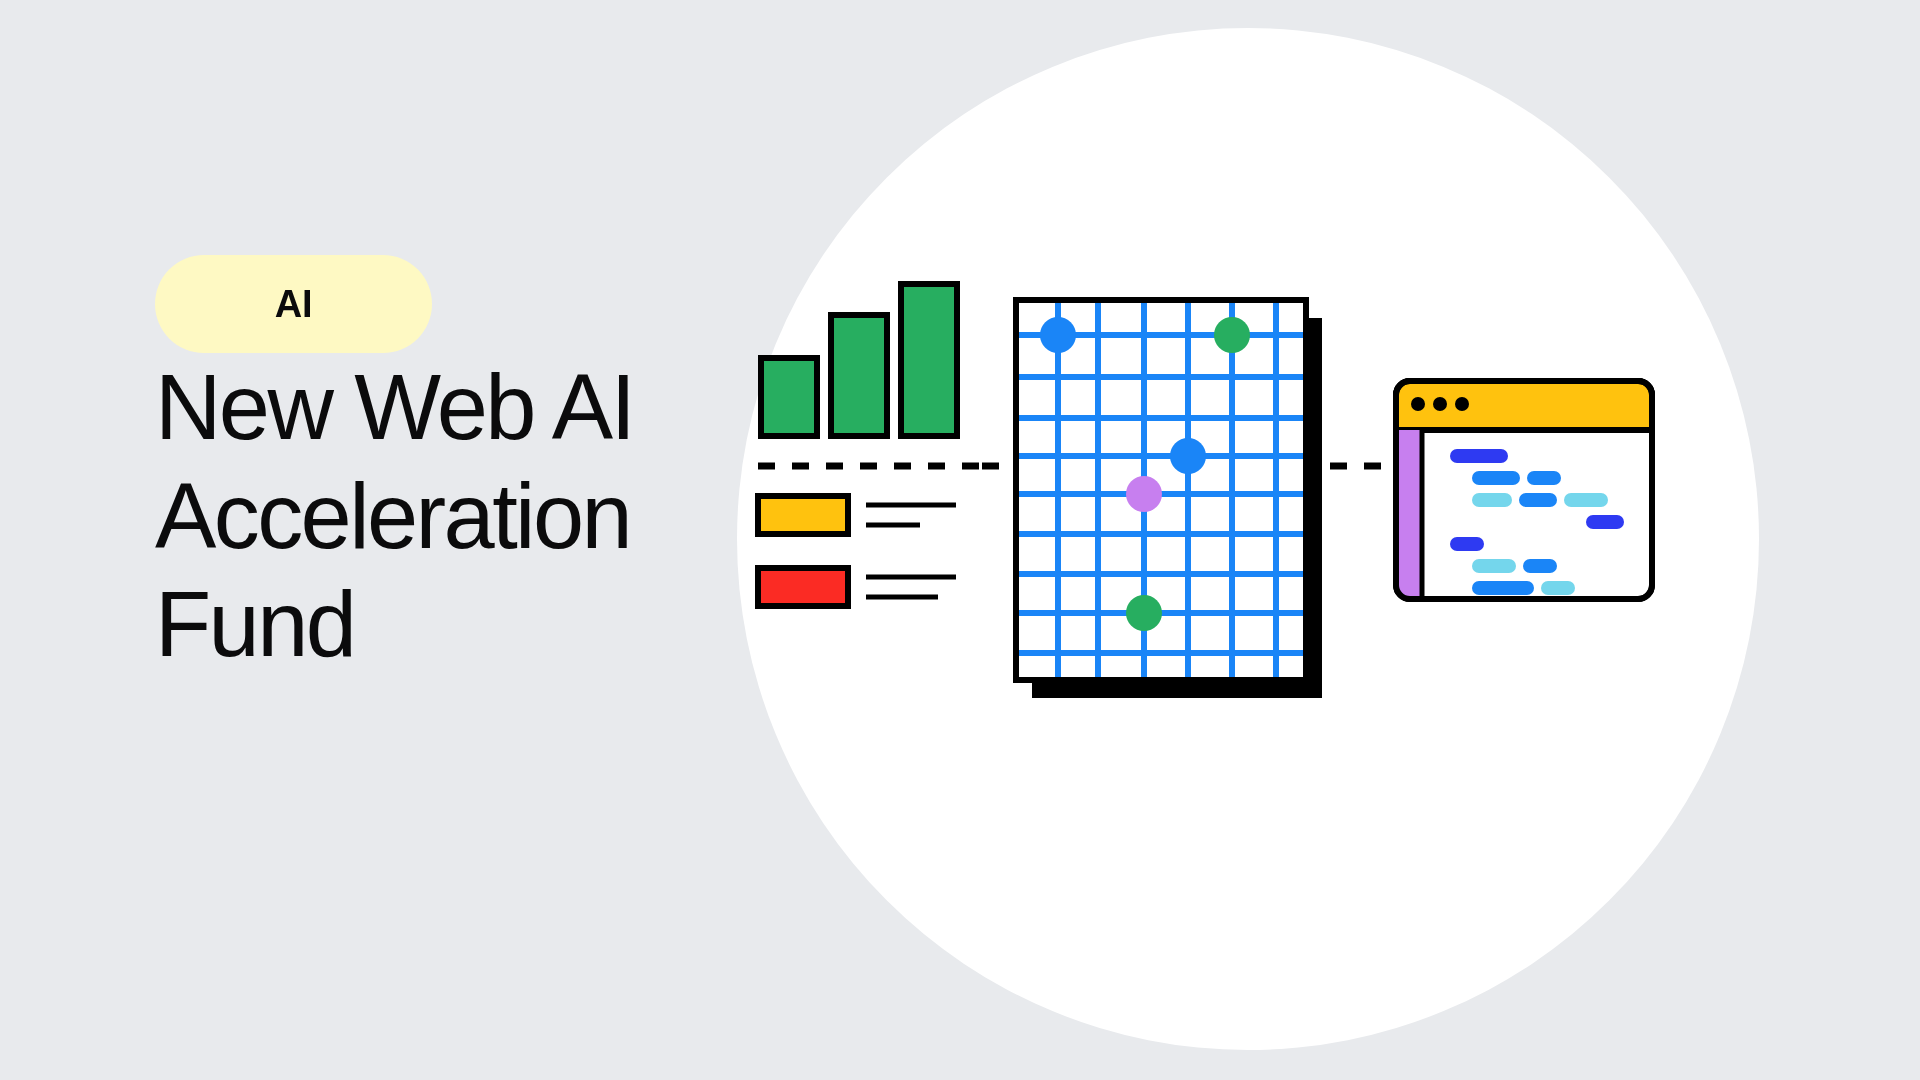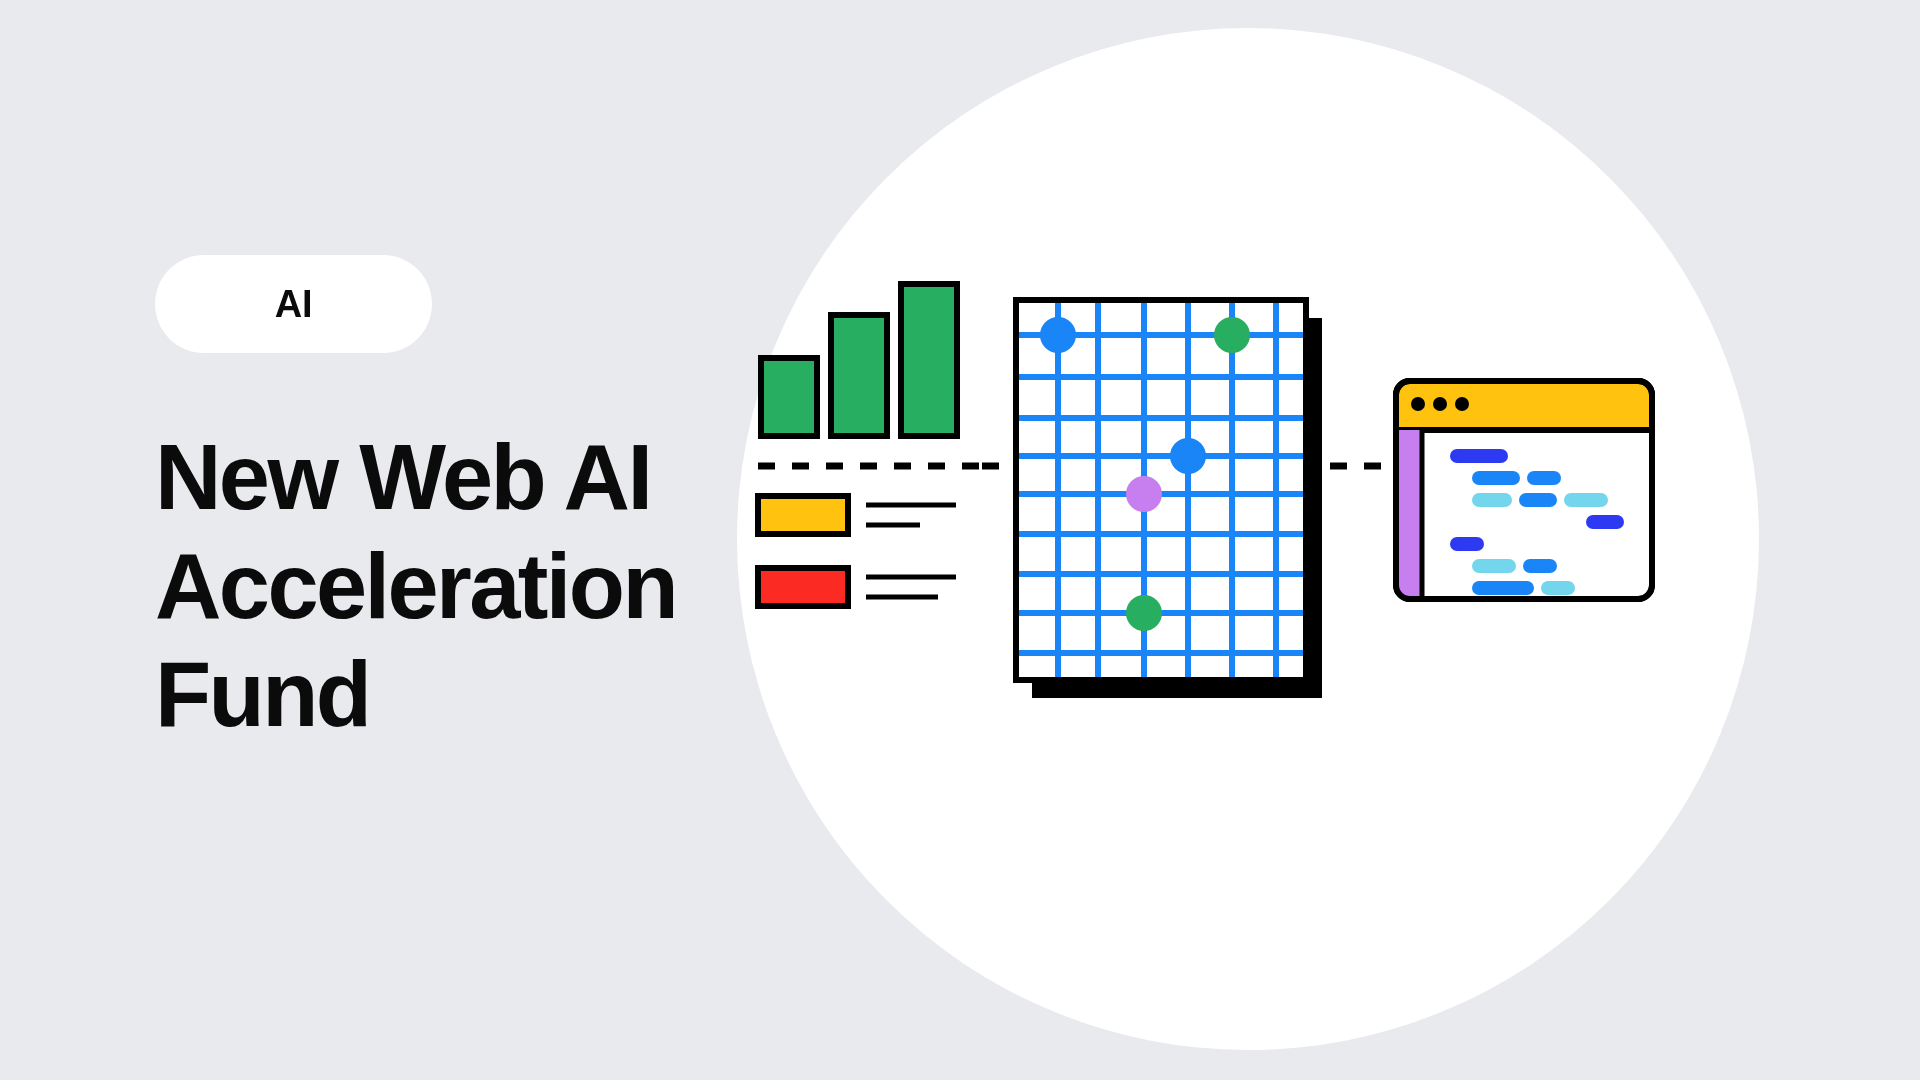--- a/index.html
+++ b/index.html
@@ -20,39 +20,38 @@
 
   
   .text-col {
     position:absolute;
     left:155px; top:255px;
     width:700px;
   }
   .badge {
     display:inline-flex;
     align-items:center; justify-content:center;
-    background:#ffffff;
+    background:#fef9c3;
     border-radius:999px;
     height:98px;
     min-width:277px;
     padding:0 40px;
     margin-left:0;
   }
   .badge-label {
     font-size:38px;
     font-weight:700;
     letter-spacing:-0.3px;
     color:#0B0B0C;
     line-height:1;
   }
   .headline {
-    margin-top:70px;
     font-size:92px;
     line-height:1.18;
-    font-weight:700;
+    font-weight:400;
     letter-spacing:-2.6px;
     color:#0B0B0C;
     max-width:640px;
     white-space:pre-line;
   }
 
   
   .illo-wrap {
     position:absolute;
     left:720px; top:0px;

